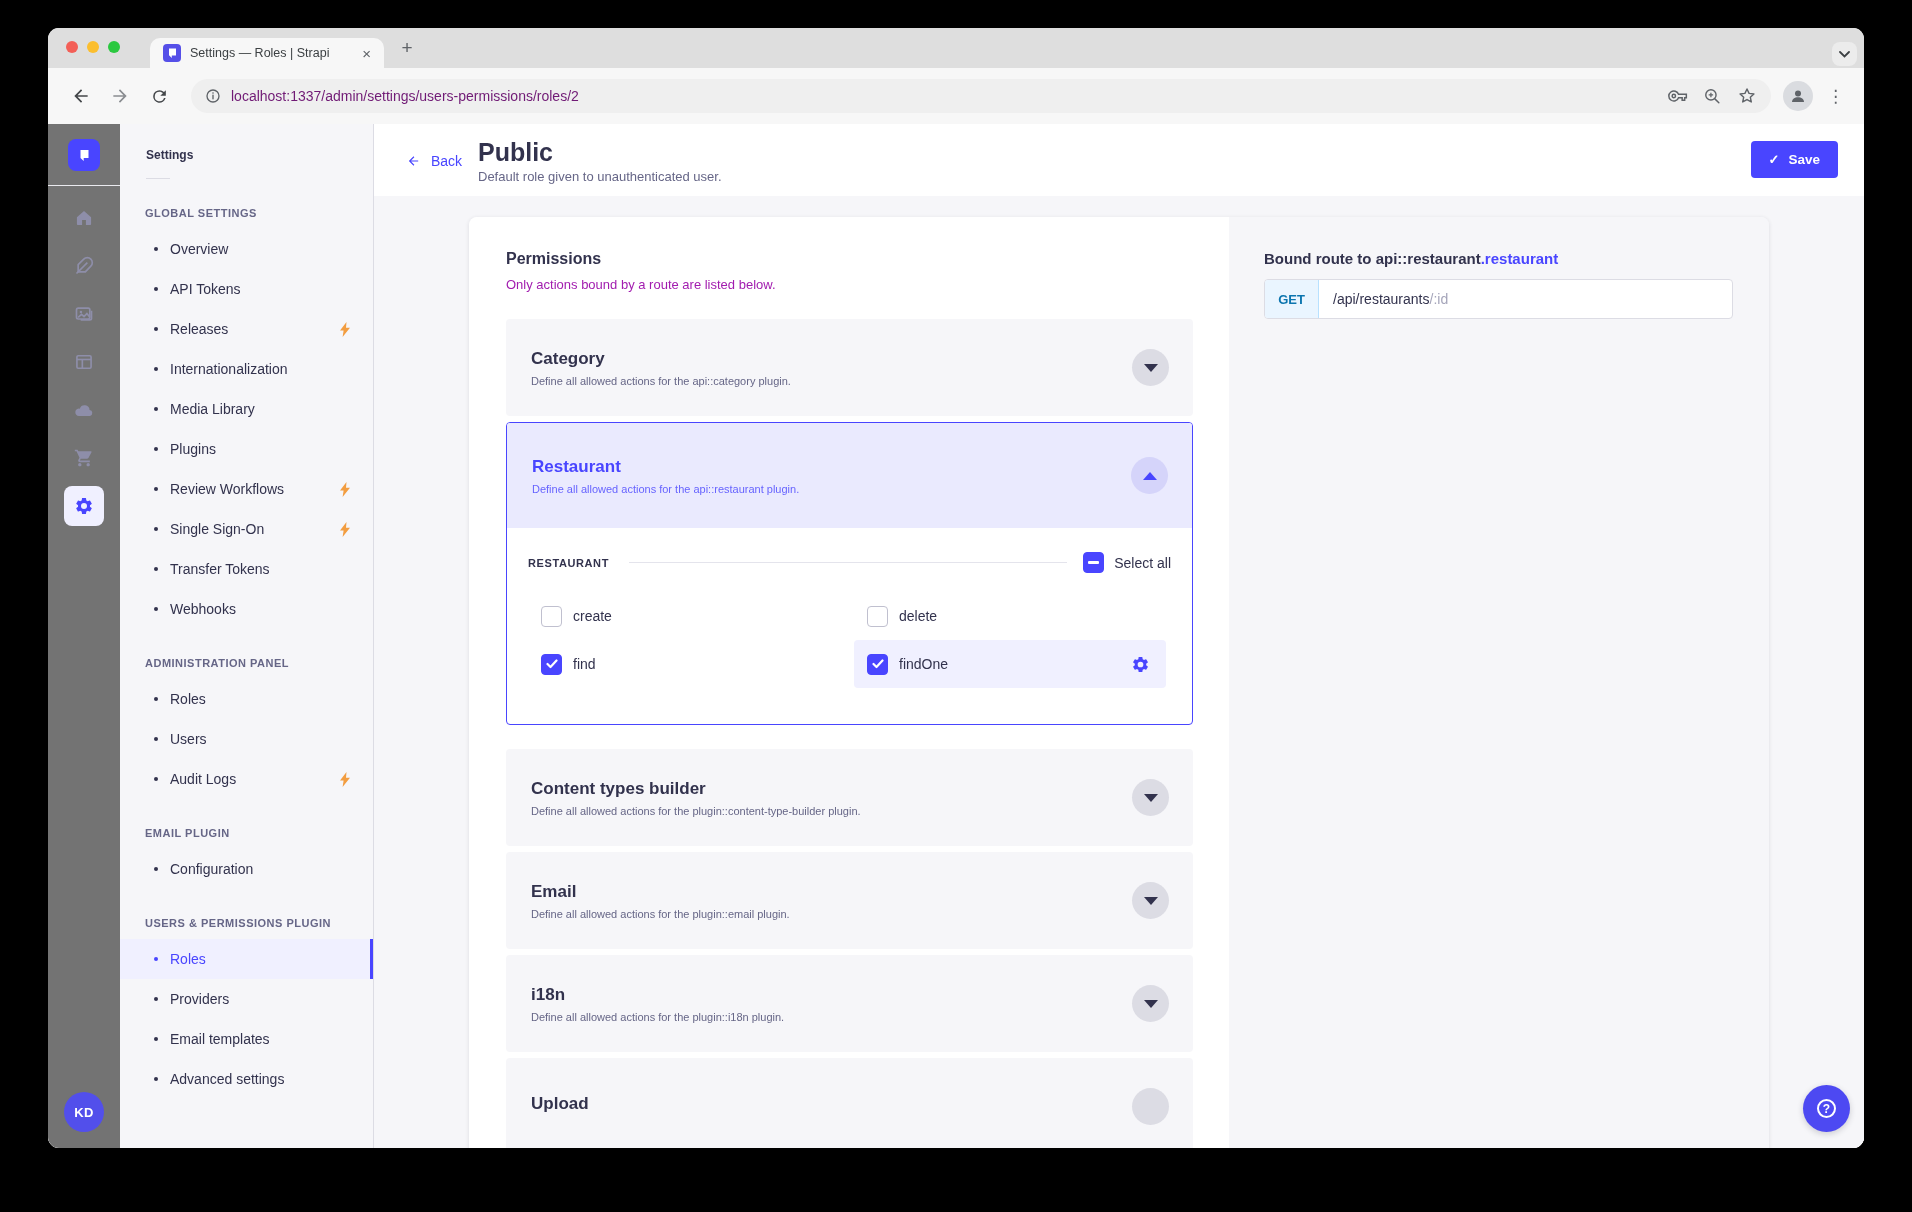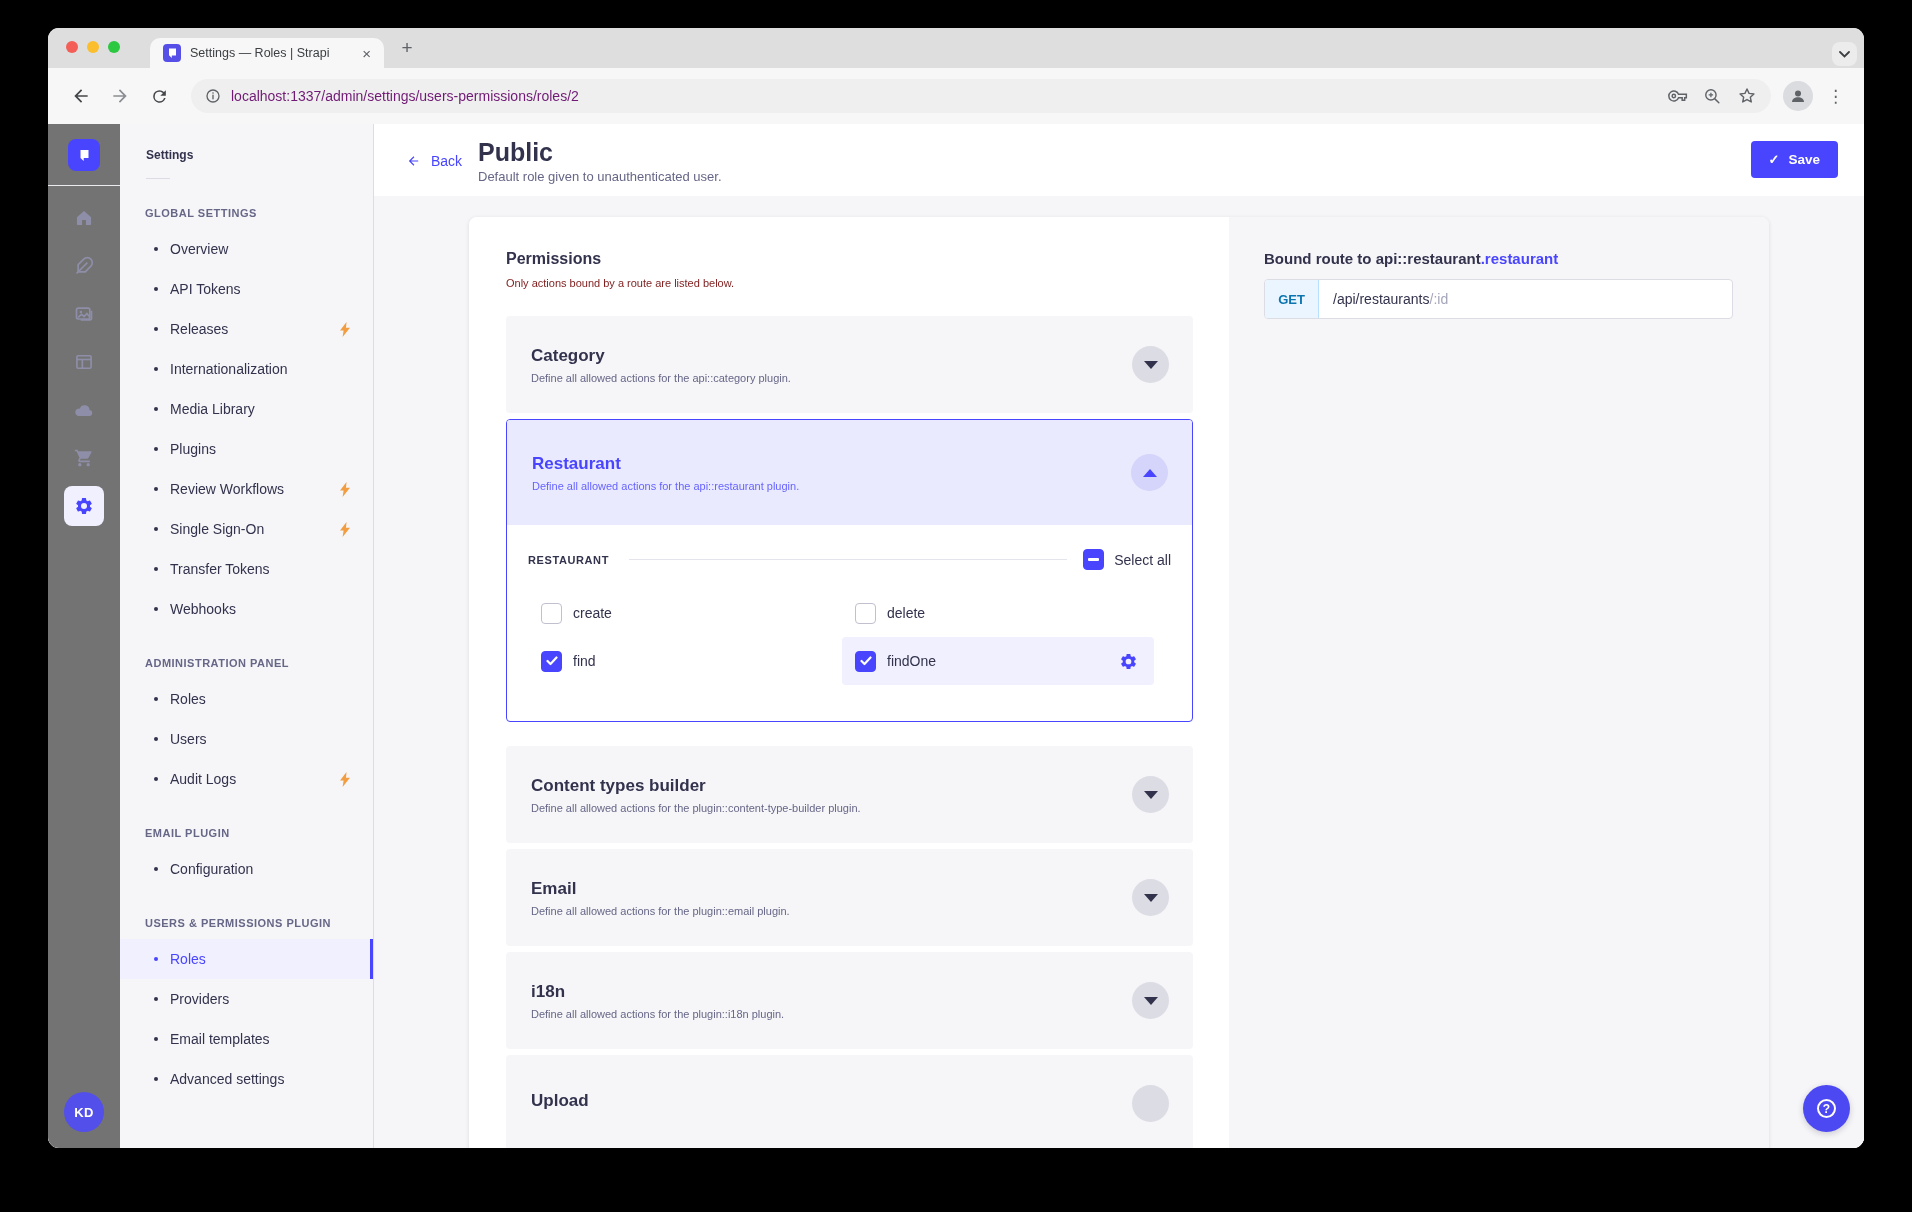--- a/index.html
+++ b/index.html
@@ -70,21 +70,21 @@
   .page-sub{font-size:13px;color:#666687;margin-top:3px;}
   .save-btn{position:absolute;right:26px;top:17px;height:37px;padding:0 18px;background:#4945FF;
     border:none;border-radius:4px;color:#fff;font-size:13.5px;font-weight:600;display:flex;
     align-items:center;gap:9px;cursor:pointer;}
   .save-check{font-size:13px;}
   .main-body{position:absolute;top:72px;left:0;right:0;bottom:0;background:#F6F6F9;}
   .card{position:absolute;left:95px;top:21px;width:1300px;bottom:-12px;display:flex;
     border-radius:8px 8px 0 0;box-shadow:0 1px 4px rgba(33,33,52,.12);overflow:hidden;}
   .card-left{flex:1;background:#fff;padding:33px 36px 0 37px;}
   .perm-heading{font-size:16px;font-weight:700;color:#32324D;}
-  .perm-subheading{font-size:11px;color:#7f1d1d;margin-top:9px;}
+  .perm-subheading{font-size:13px;color:#a21caf;margin-top:9px;}
   .acc-list{margin-top:27px;}
   .acc{background:#F6F6F9;border-radius:4px;height:97px;display:flex;align-items:center;
     padding:0 24px 0 25px;margin-bottom:6px;}
   .acc-t{font-size:17px;font-weight:600;color:#32324D;}
   .acc-d{font-size:11px;color:#666687;margin-top:6px;}
   .acc-toggle{width:37px;height:37px;border-radius:50%;background:#DCDCE4;display:flex;
     align-items:center;justify-content:center;margin-left:auto;flex-shrink:0;cursor:pointer;}
   .tri-down{width:0;height:0;border-left:7px solid transparent;border-right:7px solid transparent;
     border-top:8px solid #32324D;}
   .tri-up{width:0;height:0;border-left:7px solid transparent;border-right:7px solid transparent;
@@ -92,21 +92,21 @@
   .acc-expanded{border:1px solid #4945FF;border-radius:4px;background:#fff;margin-bottom:24px;overflow:hidden;}
   .acc-exp-header{height:105px;background:#EAEAFE;display:flex;align-items:center;padding:0 24px 0 25px;}
   .acc-exp-header .acc-t{color:#4945FF;}
   .acc-exp-header .acc-d{color:#4945FF;opacity:.82;}
   .acc-exp-header .acc-toggle{background:#D5D4FA;}
   .acc-exp-body{padding:24px 21px 36px;}
   .selrow{display:flex;align-items:center;}
   .grp-label{font-size:11px;font-weight:700;letter-spacing:.6px;color:#32324D;}
   .selrow-line{flex:1;height:1px;background:#E4E4EC;margin:0 16px 0 20px;}
   .selall-label{font-size:14px;color:#32324D;margin-left:10px;}
-  .perm-grid{display:grid;grid-template-columns:312px 312px;column-gap:2px;margin-top:19px;}
+  .perm-grid{display:grid;grid-template-columns:312px 312px;column-gap:14px;margin-top:19px;}
   .perm-cell{height:48px;display:flex;align-items:center;padding:0 16px 0 13px;border-radius:4px;}
   .perm-cell.hl{background:#F0F0FF;}
   .perm-label{font-size:14px;color:#32324D;margin-left:11px;}
   .cbx{width:21px;height:21px;border:1px solid #C0C0CF;border-radius:4px;background:#fff;
     flex-shrink:0;display:flex;align-items:center;justify-content:center;cursor:pointer;}
   .cbx.on{background:#4945FF;border-color:#4945FF;}
   .cbx .minus{width:11px;height:2.5px;border-radius:1px;background:#fff;}
   .cog-btn{margin-left:auto;display:flex;cursor:pointer;}
   .card-right{width:540px;background:#F6F6F9;padding:33px 36px 0 35px;flex-shrink:0;}
   .route-title{font-size:15px;font-weight:600;color:#32324D;}

